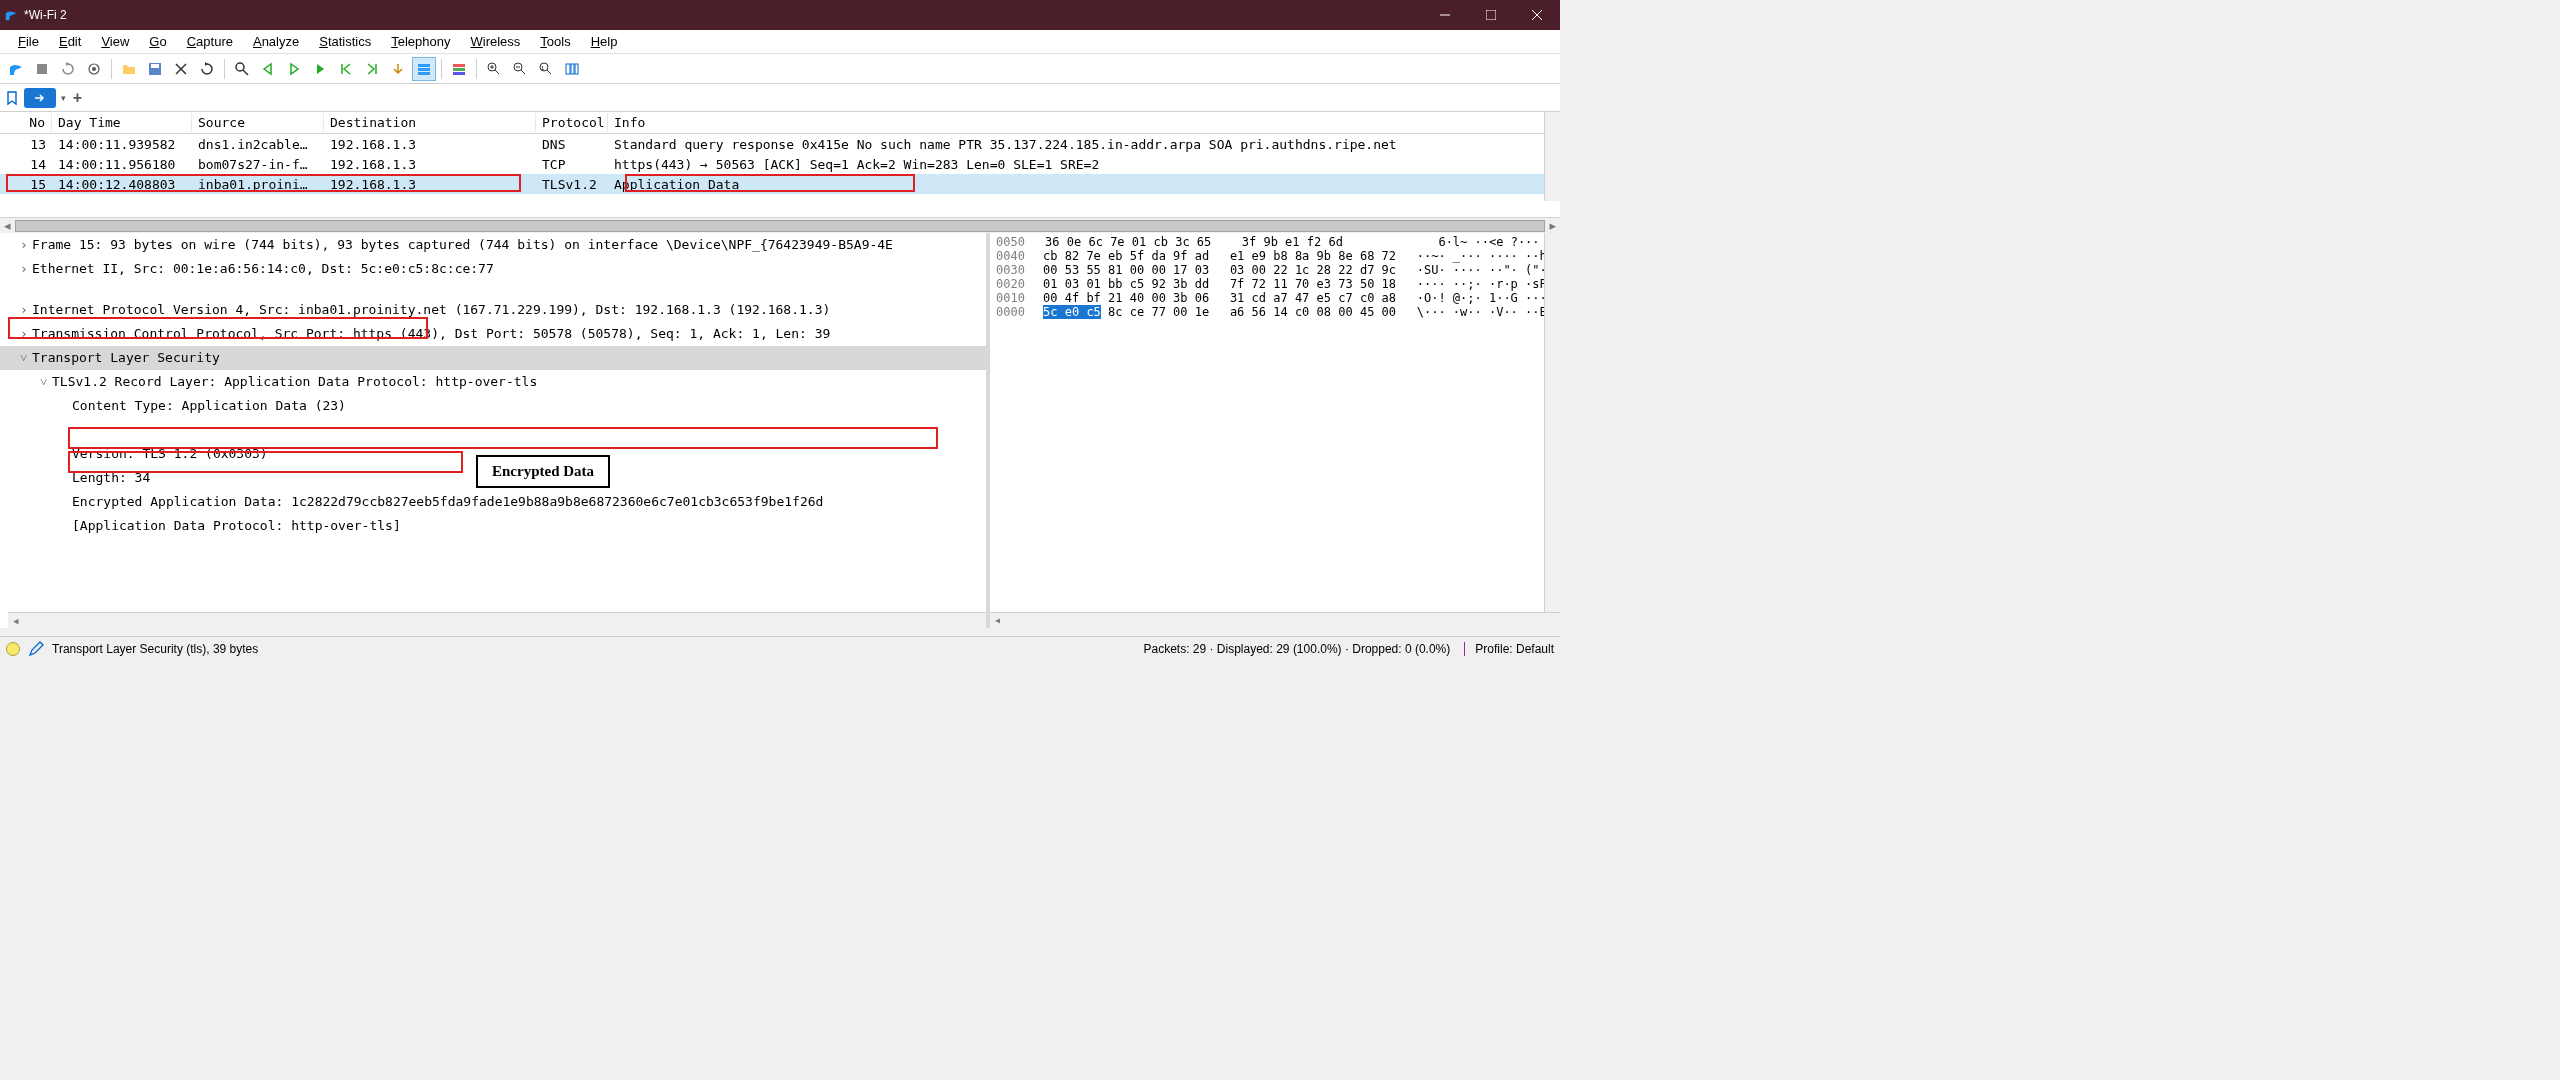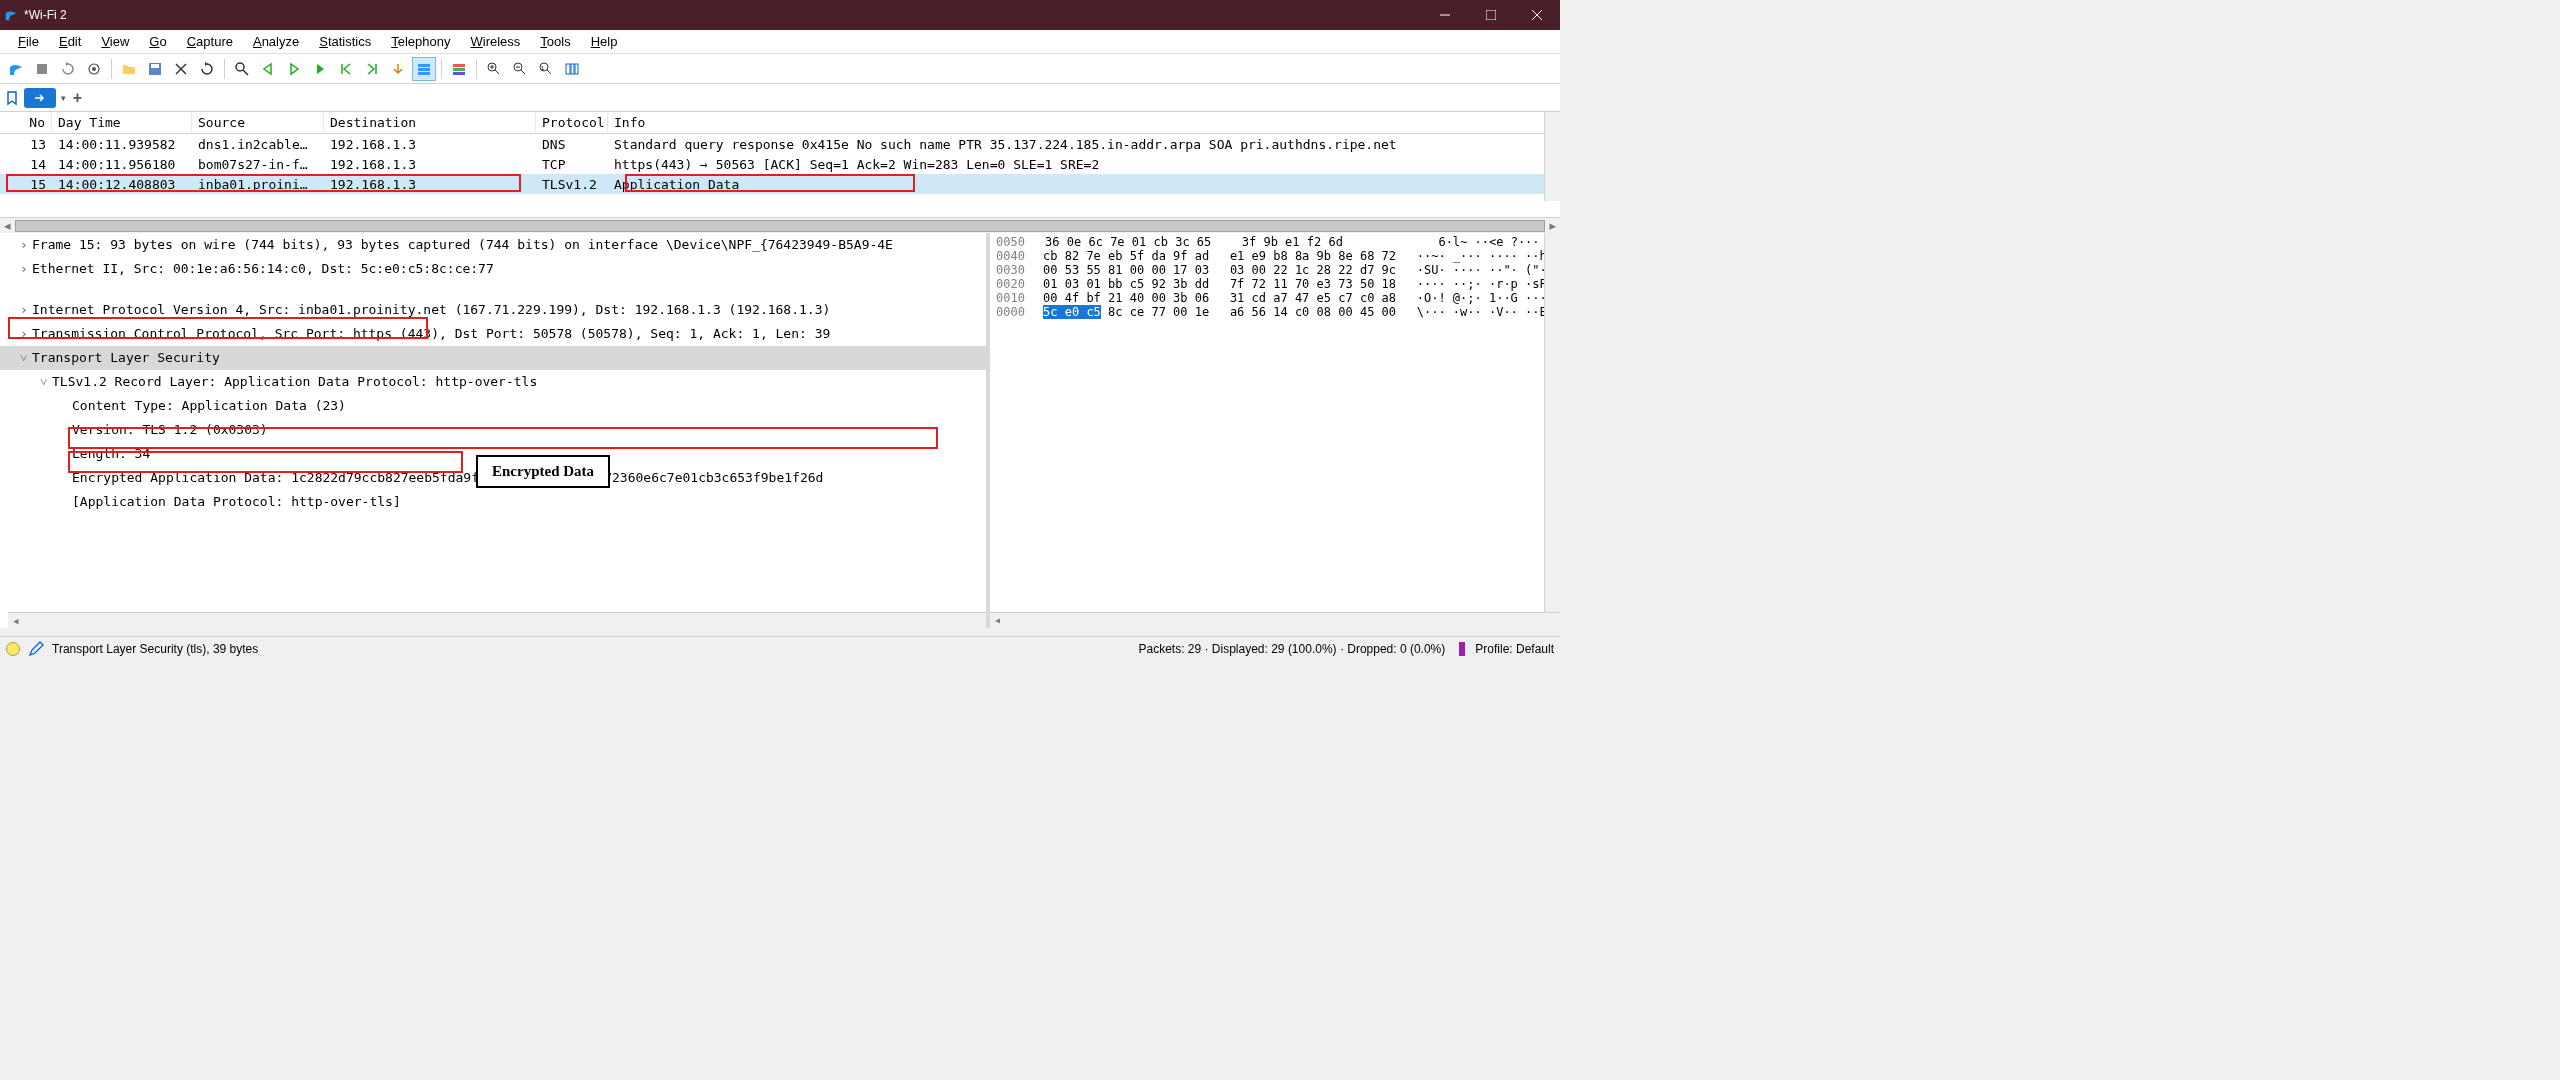--- a/index.html
+++ b/index.html
@@ -48,21 +48,21 @@
 .hex-off { color: #808080; width: 44px; }
 .hex-bytes1 { width: 210px; }
 .hex-bytes2 { width: 210px; }
 .hex-ascii { color: #000; }
 .hex-hl { background: #1976d2; color: #fff; }
 .statusbar { height: 24px; background: #f0f0f0; border-top: 1px solid #d0d0d0; display: flex; align-items: center; padding: 0 6px; font-size: 12px; position:absolute; bottom:0; left:0; right:0; }
 .statusbar .circle { width: 14px; height: 14px; border-radius: 50%; background: #f7e96b; border: 1px solid #b0a030; margin-right: 8px; }
 .statusbar .pencil { width:16px; height:16px; margin-right:8px; }
 .statusbar .sb-text { flex: 1; }
 .statusbar .sb-right { margin-left: auto; display: flex; gap: 14px; }
-.statusbar .sb-prof { border-left: 6px solid #a21caf; padding-left: 10px; }
+.statusbar .sb-prof { border-left: 1px solid #a21caf; padding-left: 10px; }
 .annot { position: absolute; border: 2px solid #000; background: #fff; padding: 6px 14px; font-weight: bold; font-family: "Segoe UI"; font-size: 15px; }
 .scr-v { position:absolute; right:0; top:0; bottom:16px; width:16px; background:#f0f0f0; border-left:1px solid #d0d0d0;}
 svg { display: block; }
 </style>
 </head>
 <body>
 
 <div class="titlebar">
   <svg class="shark" viewBox="0 0 16 16">
       <path d="M2 14 L2 6 Q6 2 14 6 L10 8 Q6 8 6 14 Z" fill="#2196f3"></path>
@@ -296,21 +296,21 @@
 <div class="lower">
   <div class="details" id="details">
     <div class="red-box" style="left:8px; top:84px; width:420px; height:22px;"></div>
     <div class="line l0" style="line-height: 22px;"><span class="caret">›</span>Frame 15: 93 bytes on wire (744 bits), 93 bytes captured (744 bits) on interface \Device\NPF_{76423949-B5A9-4E</div>
       <div class="line l0" style="line-height: 22px;"><span class="caret">›</span>Ethernet II, Src: 00:1e:a6:56:14:c0, Dst: 5c:e0:c5:8c:ce:77</div>
       <div class="line l0" style="line-height: 22px; margin-top: 17px;"><span class="caret">›</span>Internet Protocol Version 4, Src: inba01.proinity.net (167.71.229.199), Dst: 192.168.1.3 (192.168.1.3)</div>
       <div class="line l0" style="line-height: 22px;"><span class="caret">›</span>Transmission Control Protocol, Src Port: https (443), Dst Port: 50578 (50578), Seq: 1, Ack: 1, Len: 39</div>
       <div class="line l0 sel-line" style="line-height: 22px;"><span class="caret">˅</span>Transport Layer Security</div>
       <div class="line l1" style="line-height: 22px;"><span class="caret">˅</span>TLSv1.2 Record Layer: Application Data Protocol: http-over-tls</div>
       <div class="line l2" style="line-height: 22px;"><span class="caret"></span>Content Type: Application Data (23)</div>
-      <div class="line l2" style="line-height: 22px;"><span class="caret"></span>Version: TLS 1.2 (0x0303)</div>
+      <div class="line l2" style="line-height: 22px; margin-top: 24px;"><span class="caret"></span>Version: TLS 1.2 (0x0303)</div>
       <div class="line l2" style="line-height: 22px;"><span class="caret"></span>Length: 34</div>
       <div class="line l2" style="line-height: 22px;"><span class="caret"></span>Encrypted Application Data: 1c2822d79ccb827eeb5fda9fade1e9b88a9b8e6872360e6c7e01cb3c653f9be1f26d</div>
       <div class="line l2" style="line-height: 22px;"><span class="caret"></span>[Application Data Protocol: http-over-tls]</div>
       <div class="red-box" style="left:68px; top:194px; width:870px; height:22px;"></div>
     <div class="red-box" style="left:68px; top:218px; width:395px; height:22px;"></div>
     <div class="annot" style="left:476px; top:222px;">Encrypted Data</div>
     <div style="position:absolute;left:8px;bottom:0;right:0;height:16px;background:#f0f0f0;border-top:1px solid #d0d0d0;"><span style="color:#777;margin-left:4px;">◂</span></div>
   </div>
   <div class="hex" id="hex">
     <div class="hex-row"><span class="hex-off">0050</span><span class="hex-bytes1">36 0e 6c 7e 01 cb 3c 65</span><span class="hex-bytes2">3f 9b e1 f2 6d</span><span class="hex-ascii">6·l~ ··&lt;e ?··· m</span></div>

